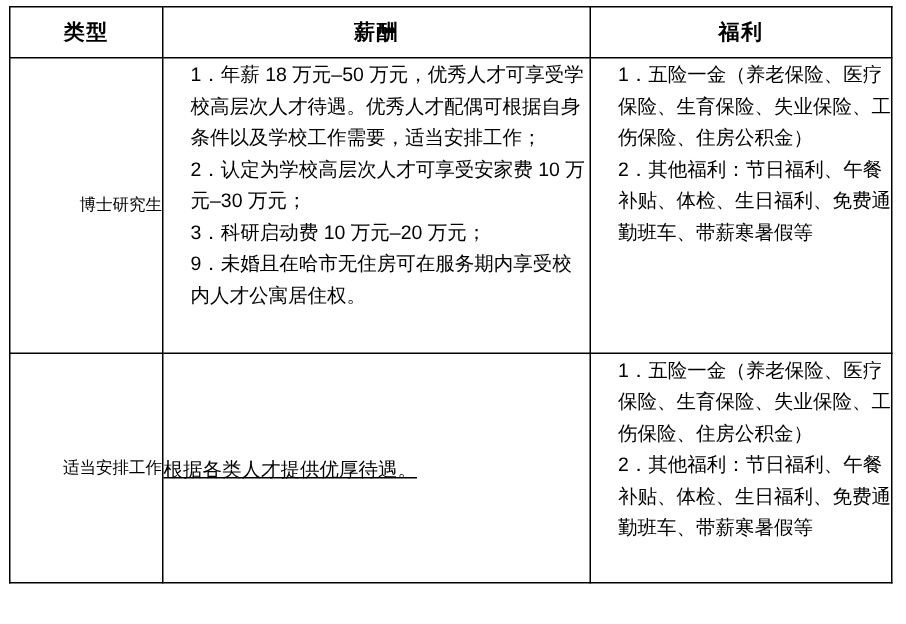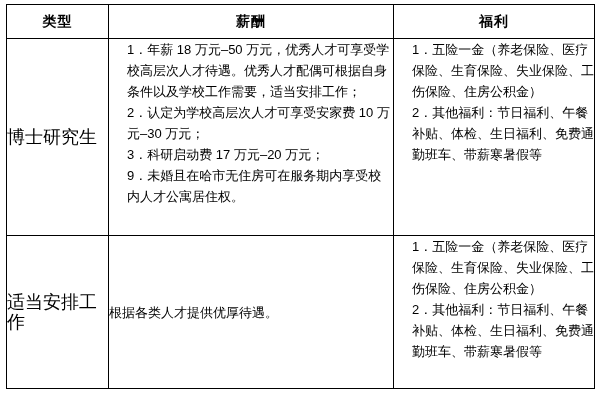--- a/index.html
+++ b/index.html
@@ -39,22 +39,22 @@
   col.col-ben  { width: 201px; }
 
   thead th {
     height: 33px;
     text-align: center;
     font-weight: bold;
     font-size: 14px;
     letter-spacing: 1px;
   }
   .cell-type {
-    text-align: left;
-    font-size: 18px;
+    text-align: right;
+    font-size: 11px;
     line-height: 20px;
     padding: 4px 6px;
   }
   .cell-body {
     font-size: 13px;
     line-height: 21px;
     padding: 8px 9px 8px 10px;
     text-align: left;
   }
   .row-doc .cell-body { vertical-align: top; margin-left: 37px; }
@@ -66,20 +66,21 @@
     margin: 0;
     padding: 0;
   }
   ol.num-list > li {
     position: relative;
     padding-left: 18px;
     margin: 0 0 0 0;
   }
   .plain-para {
     margin: 0;
+    text-decoration: underline;
   }
   .row-doc td.cell-pay { height: 196px; }
   .row-doc td.cell-ben { height: 196px; }
   .row-master td { height: 152px; }
 </style>
 </head>
 <body>
 
 <div class="page">
   <table class="data-table">
@@ -95,21 +96,21 @@
         <th>福利</th>
       </tr>
     </thead>
     <tbody>
       <tr class="row-doc">
         <td class="cell-type">博士研究生</td>
         <td class="cell-body cell-pay">
           <ol class="num-list">
             <li>1．年薪 18 万元–50 万元，优秀人才可享受学校高层次人才待遇。优秀人才配偶可根据自身条件以及学校工作需要，适当安排工作；</li>
             <li>2．认定为学校高层次人才可享受安家费 10 万元–30 万元；</li>
-            <li>3．科研启动费 17 万元–20 万元；</li>
+            <li>3．科研启动费 10 万元–20 万元；</li>
             <li>9．未婚且在哈市无住房可在服务期内享受校内人才公寓居住权。</li>
           </ol>
         </td>
         <td class="cell-body cell-ben">
           <ol class="num-list">
             <li>1．五险一金（养老保险、医疗保险、生育保险、失业保险、工伤保险、住房公积金）</li>
             <li>2．其他福利：节日福利、午餐补贴、体检、生日福利、免费通勤班车、带薪寒暑假等</li>
           </ol>
         </td>
       </tr>

